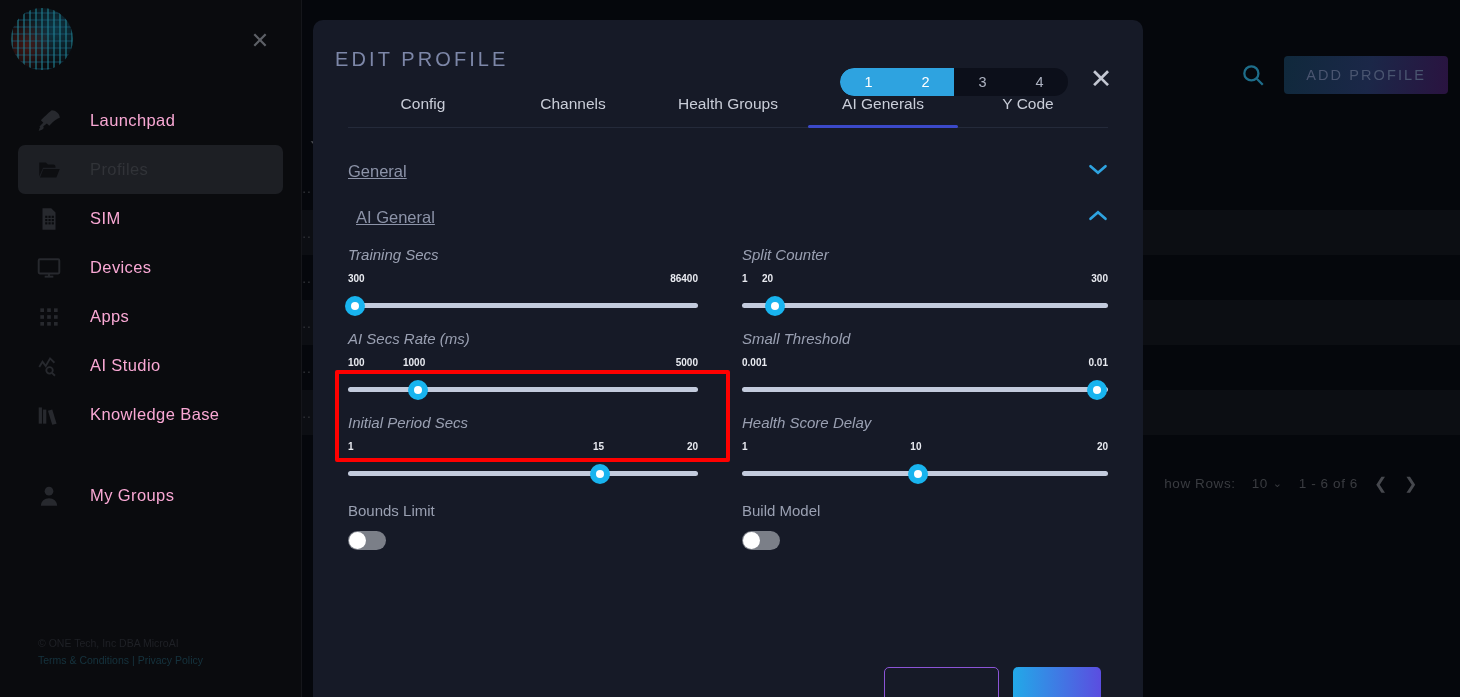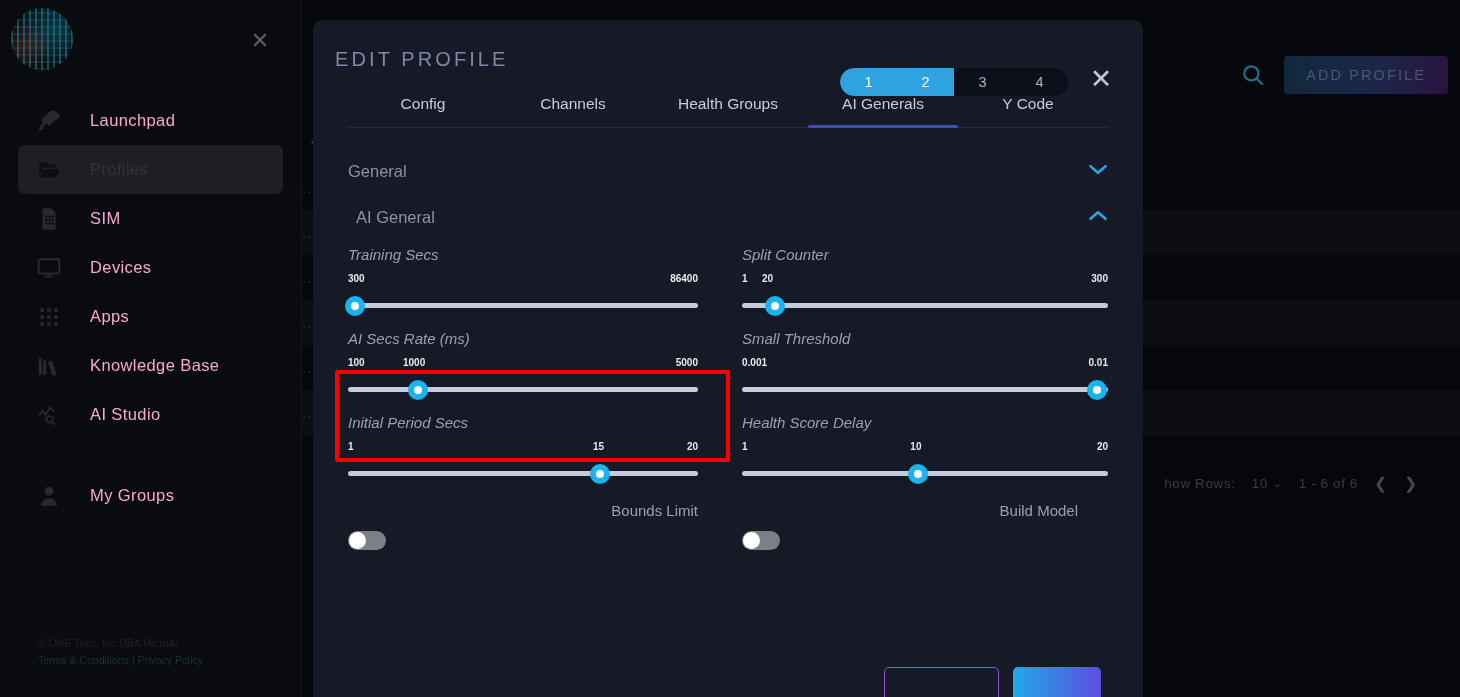--- a/index.html
+++ b/index.html
@@ -140,21 +140,21 @@
   .tab:nth-child(5) { width: 140px; }
   .tab.active::after {
     content: ""; position: absolute; left: 0; right: 0; bottom: -1px;
     height: 3px; background: #3b49c9; border-radius: 2px;
   }
   .sections { margin: 20px 35px 0 35px; }
   .accordion {
     display: flex; align-items: center; justify-content: space-between;
     height: 46px; cursor: pointer;
   }
-  .accordion .atitle { font-size: 16.5px; color: #8c93a8; }
+  .accordion .atitle { font-size: 16.5px; color: #8c93a8; text-decoration: underline; }
   .accordion .atitle.indent { margin-left: 8px; }
   .accordion .achev { color: #2ea3e0; font-size: 17px; font-weight: bold; }
 
   .grid { display: flex; flex-wrap: wrap; margin-top: 6px; }
   .field { width: 50%; padding-right: 30px; margin-bottom: 22px; position: relative; }
   .field:nth-child(even) { padding-right: 0; padding-left: 14px; }
   .f-label { font-size: 15px; color: #9aa0b2; margin-bottom: 10px; font-style: italic; }
   .f-vals {
     position: relative; height: 20px; margin-bottom: 8px;
     font-size: 10px; color: #e8eaf0; font-weight: 600;
@@ -167,21 +167,21 @@
     margin-top: 10px;
   }
   .thumb {
     position: absolute; top: 50%; width: 20px; height: 20px; margin-top: -10px;
     margin-left: -10px; border-radius: 50%; background: #18b4ef;
     display: flex; align-items: center; justify-content: center; cursor: pointer;
   }
   .thumb::after { content: ""; width: 8px; height: 8px; border-radius: 50%; background: #fff; }
 
   .toggles { display: flex; margin-top: 4px; }
-  .tg { width: 50%; padding-right: 30px; text-align: right; }
+  .tg { width: 50%; padding-right: 30px; }
   .tg:nth-child(2) { padding-left: 14px; }
   .tg-label { font-size: 15px; color: #9aa0b2; margin-bottom: 12px; }
   .switch {
     width: 38px; height: 19px; border-radius: 10px; background: #7b7f88;
     position: relative; cursor: pointer;
   }
   .switch .knob {
     position: absolute; left: 1px; top: 1px; width: 17px; height: 17px;
     border-radius: 50%; background: #ffffff;
   }
@@ -281,38 +281,38 @@
                 <rect x="10.3" y="16.6" width="3.4" height="3.4"></rect>
                 <rect x="16.6" y="16.6" width="3.4" height="3.4"></rect>
               </g>
             </svg>
         </span>
         <span class="nav-label">Apps</span>
       </div>
 
       <div class="nav-item">
         <span class="nav-ico">
+          <svg width="26" height="26" viewBox="0 0 24 24" fill="none" stroke="currentColor" stroke-width="1.7">
+              <polyline points="3,13 6,8 9,12 13,5 17,9"></polyline>
+              <circle cx="12.5" cy="16" r="3"></circle>
+              <line x1="14.8" y1="18.3" x2="17.5" y2="21"></line>
+            </svg>
+        </span>
+        <span class="nav-label">AI Studio</span>
+      </div>
+
+      <div class="nav-item">
+        <span class="nav-ico">
           <svg width="26" height="26" viewBox="0 0 24 24" fill="currentColor">
               <rect x="2.5" y="5" width="3" height="15"></rect>
               <rect x="6.5" y="7" width="3" height="13"></rect>
               <path d="M11 8l4-1 4 13-4 1z"></path>
             </svg>
         </span>
         <span class="nav-label">Knowledge Base</span>
-      </div>
-
-      <div class="nav-item">
-        <span class="nav-ico">
-          <svg width="26" height="26" viewBox="0 0 24 24" fill="none" stroke="currentColor" stroke-width="1.7">
-              <polyline points="3,13 6,8 9,12 13,5 17,9"></polyline>
-              <circle cx="12.5" cy="16" r="3"></circle>
-              <line x1="14.8" y1="18.3" x2="17.5" y2="21"></line>
-            </svg>
-        </span>
-        <span class="nav-label">AI Studio</span>
       </div>
 
       <div class="nav-gap"></div>
 
       <div class="nav-item">
         <span class="nav-ico">
           <svg width="26" height="26" viewBox="0 0 24 24" fill="currentColor">
               <circle cx="12" cy="7.5" r="4"></circle>
               <path d="M4.5 21c0-4.2 3.4-7 7.5-7s7.5 2.8 7.5 7z"></path>
             </svg>

